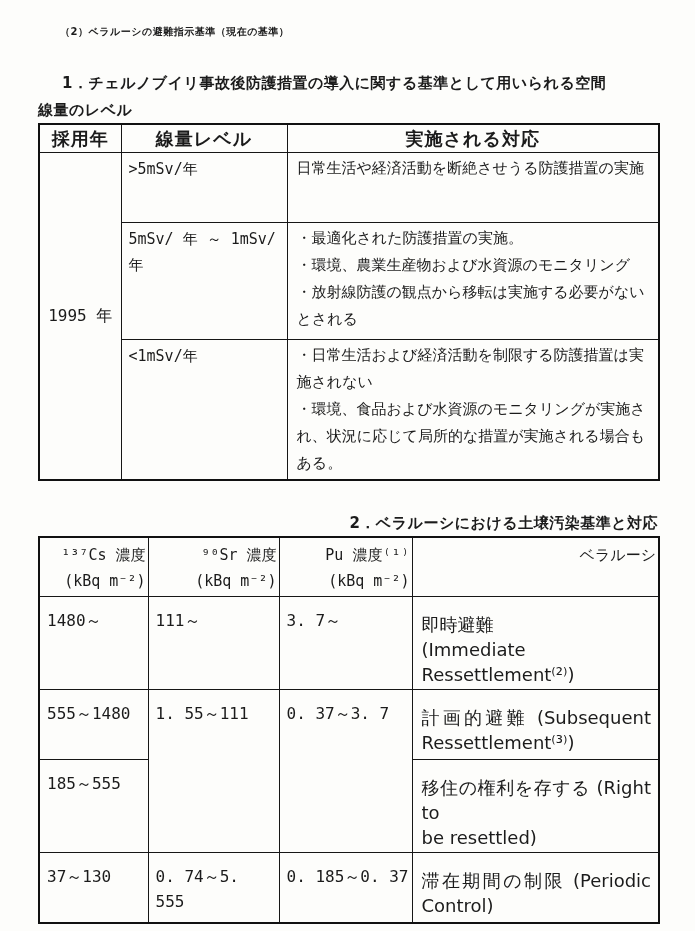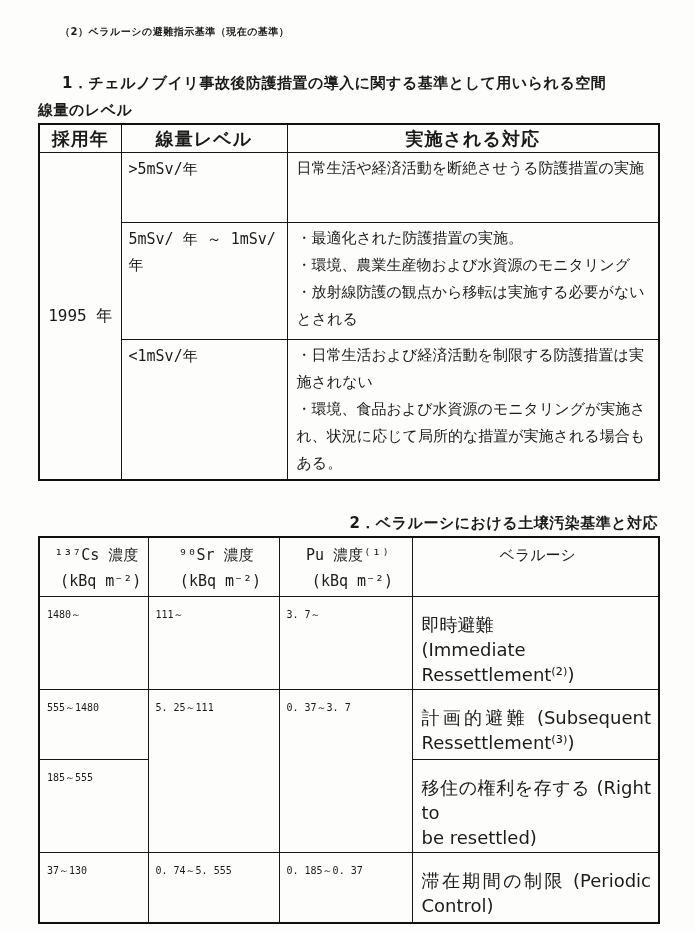--- a/index.html
+++ b/index.html
@@ -67,32 +67,32 @@
   }
   .t1 .r1 td { height: 60px; }
   .t1 .r2 td { height: 107px; }
   .t1 .r3 td { height: 128px; }
 
   .sec2-heading { margin: 32px 0 0 24px; text-align: right; }
 
   .t2 th {
     font-size: 15px;
     font-weight: normal;
-    text-align: center;
+    text-align: right;
     vertical-align: top;
     padding: 4px 2px 2px 7px;
     height: 48px;
     line-height: 26px;
     font-family: "DejaVu Sans Mono", "DejaVu Sans", sans-serif;
   }
   .t2 th .hline2 { padding-left: 9px; }
   .val-cell {
     vertical-align: top;
-    padding: 5px 2px 2px 7px;
-    font-size: 10px;
+    padding: 11px 2px 2px 7px;
+    font-size: 16px;
     line-height: 25px;
     font-family: "DejaVu Sans Mono", "DejaVu Sans", sans-serif;
   }
   .bel-cell {
     vertical-align: top;
     padding: 15px 7px 2px 9px;
     font-size: 18px;
     line-height: 25px;
   }
   .bel-cell .jl { text-align: justify; text-align-last: justify; }
@@ -186,21 +186,21 @@
       <td class="val-cell">1480～</td>
       <td class="val-cell">111～</td>
       <td class="val-cell">3. 7～</td>
       <td class="bel-cell">
         <div>即時避難</div>
         <div>(Immediate Ressettlement⁽²⁾)</div>
       </td>
     </tr>
     <tr class="dr2">
       <td class="val-cell">555～1480</td>
-      <td class="val-cell" rowspan="2">5. 25～111</td>
+      <td class="val-cell" rowspan="2">1. 55～111</td>
       <td class="val-cell" rowspan="2">0. 37～3. 7</td>
       <td class="bel-cell">
         <div class="jl">計画的避難 (Subsequent</div>
         <div>Ressettlement⁽³⁾)</div>
       </td>
     </tr>
     <tr class="dr3">
       <td class="val-cell">185～555</td>
       <td class="bel-cell">
         <div class="jl">移住の権利を存する (Right to</div>

